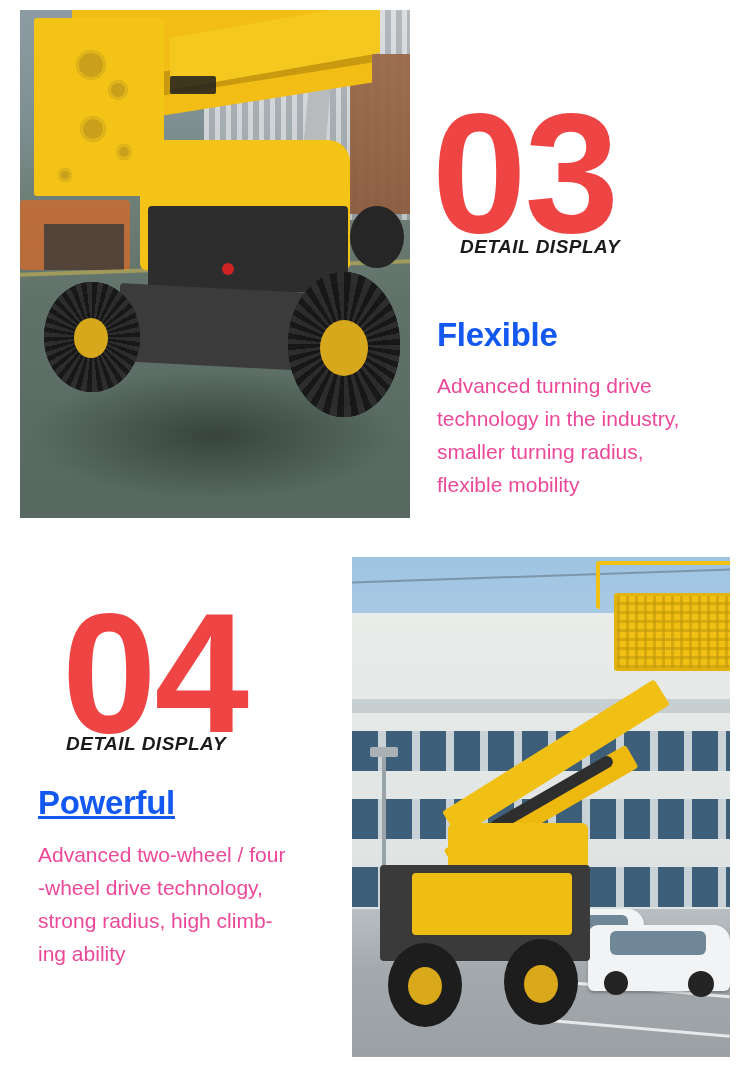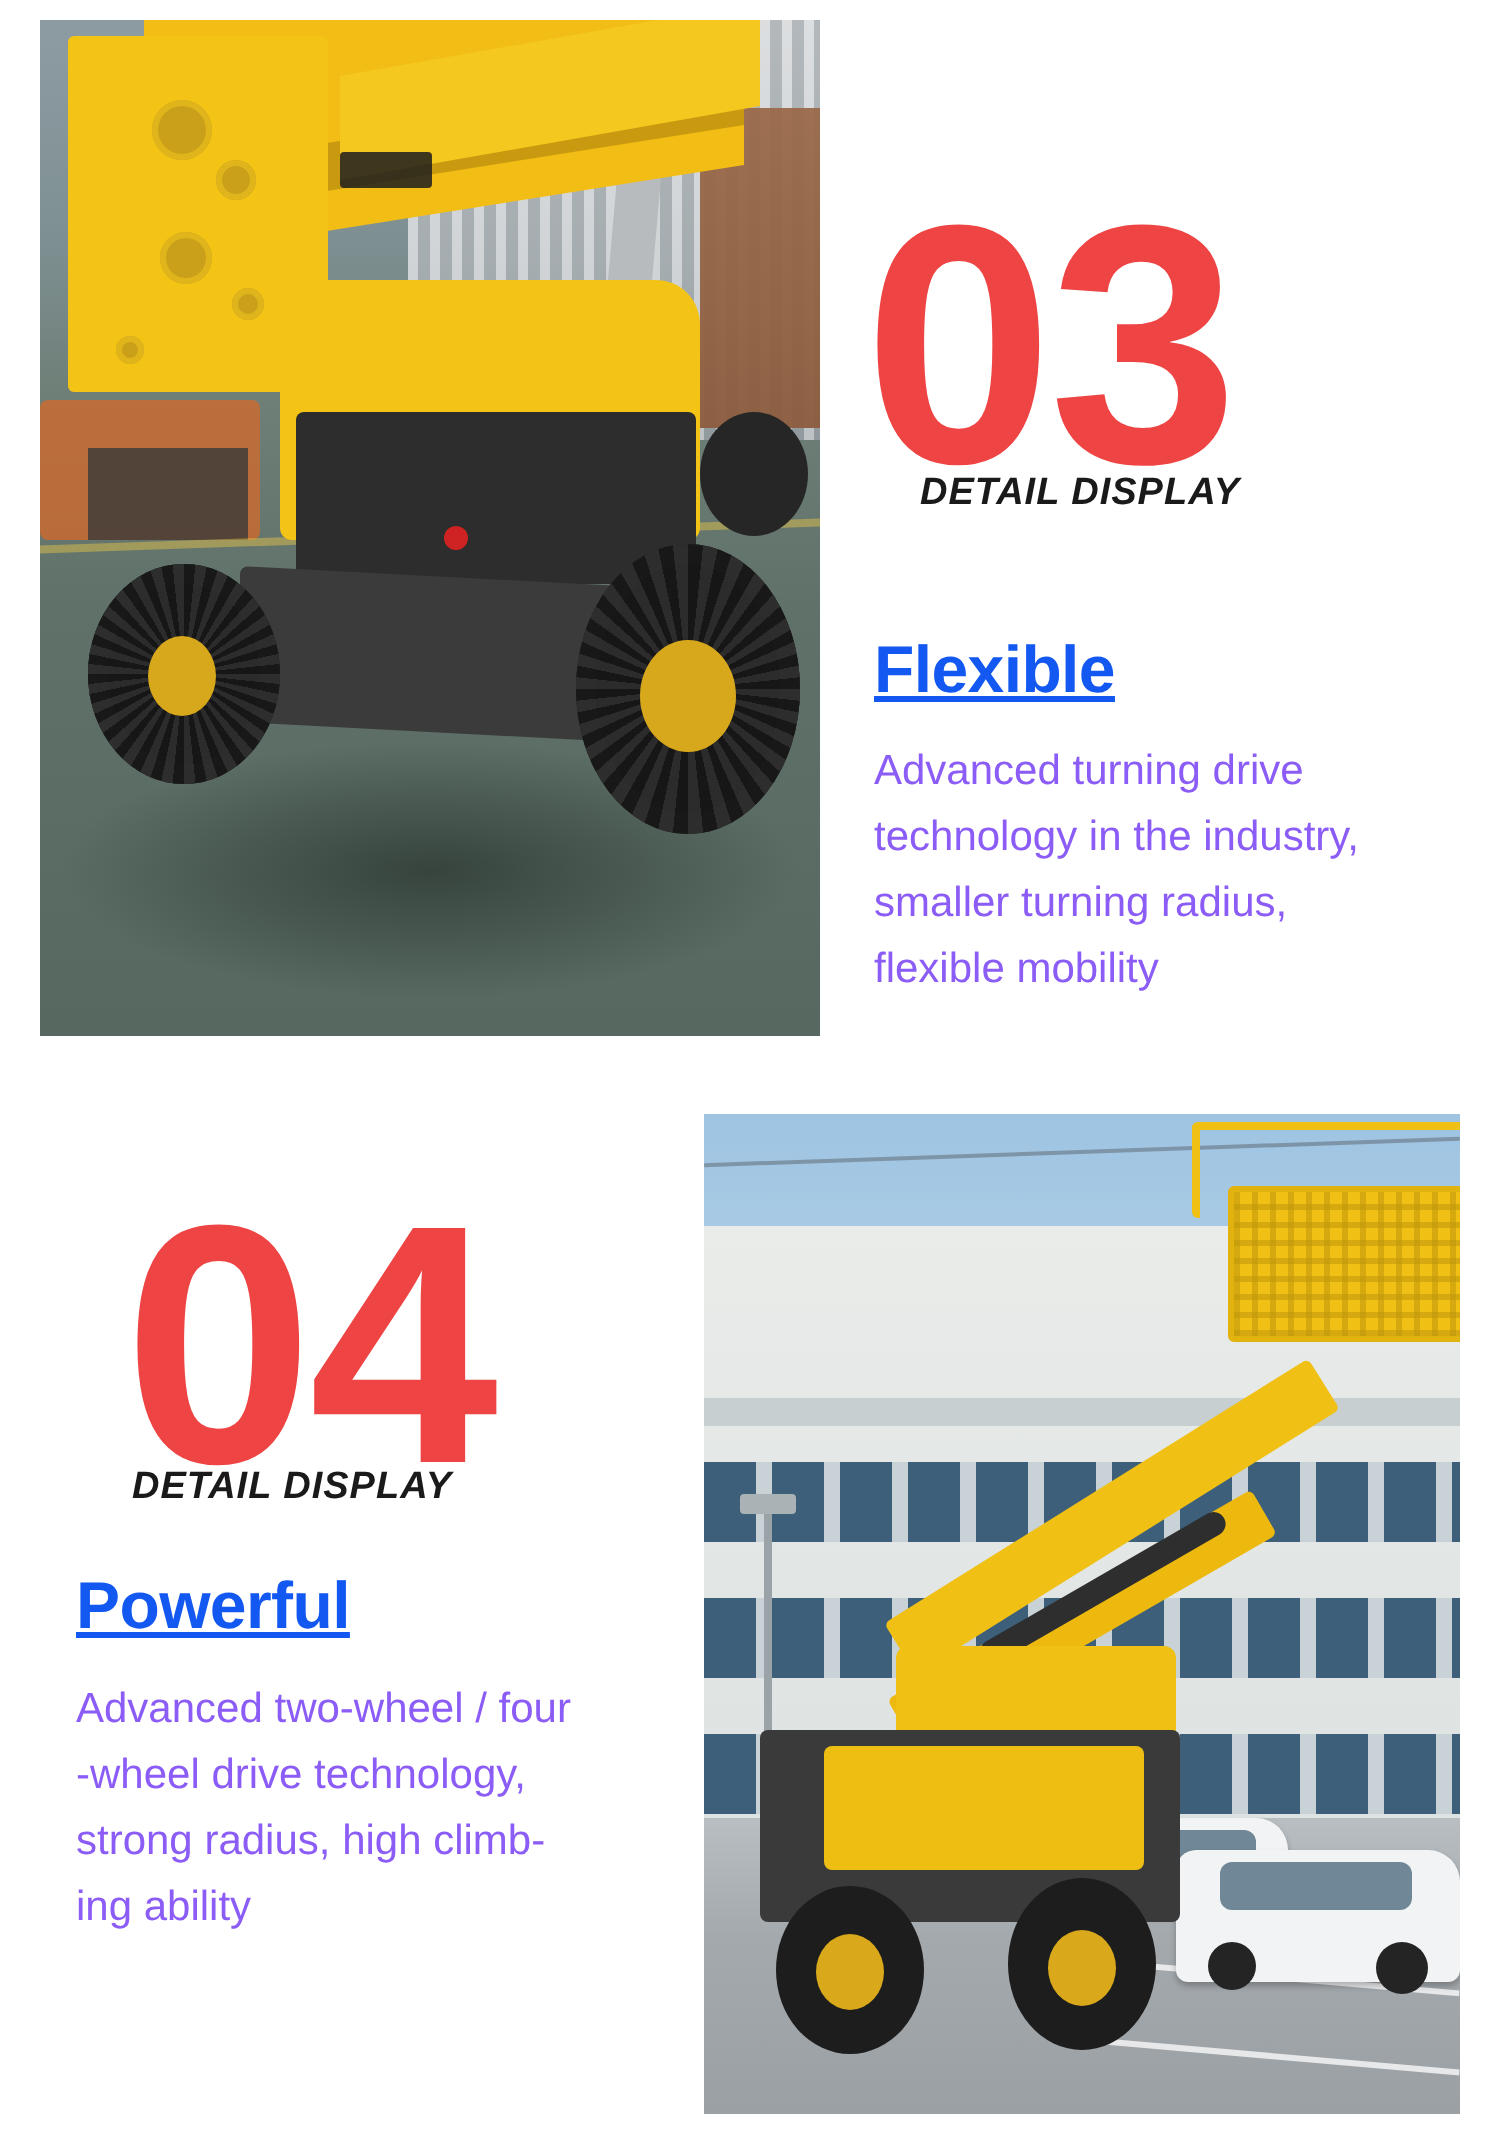--- a/index.html
+++ b/index.html
@@ -84,29 +84,29 @@
   .detail-04 { left: 66px; top: 733px; }
 
   .headline {
     position: absolute;
     font-family: "Liberation Sans", sans-serif;
     font-weight: bold;
     font-size: 33px;
     color: #1358f0;
     letter-spacing: -0.3px;
   }
-  .headline-03 { left: 437px; top: 316px; text-decoration: underline; }
+  .headline-03 { left: 437px; top: 316px; }
   .headline-04 { left: 38px; top: 784px; text-decoration: underline; }
 
   .body-copy {
     position: absolute;
     font-family: "Liberation Sans", sans-serif;
     font-size: 21px;
     line-height: 33px;
-    color: #8b5cf6;
+    color: #ec4899;
     white-space: pre-line;
   }
   .body-03 { left: 437px; top: 369px; width: 300px; }
   .body-04 { left: 38px; top: 838px; width: 310px; }
 
   
   .p3-floor {
     position: absolute; left: 0; top: 0; width: 100%; height: 100%;
     background: linear-gradient(180deg, #8d9ca3 0%, #7e8f92 22%, #6f8079 36%, #5f7168 58%, #56685f 100%);
   }

